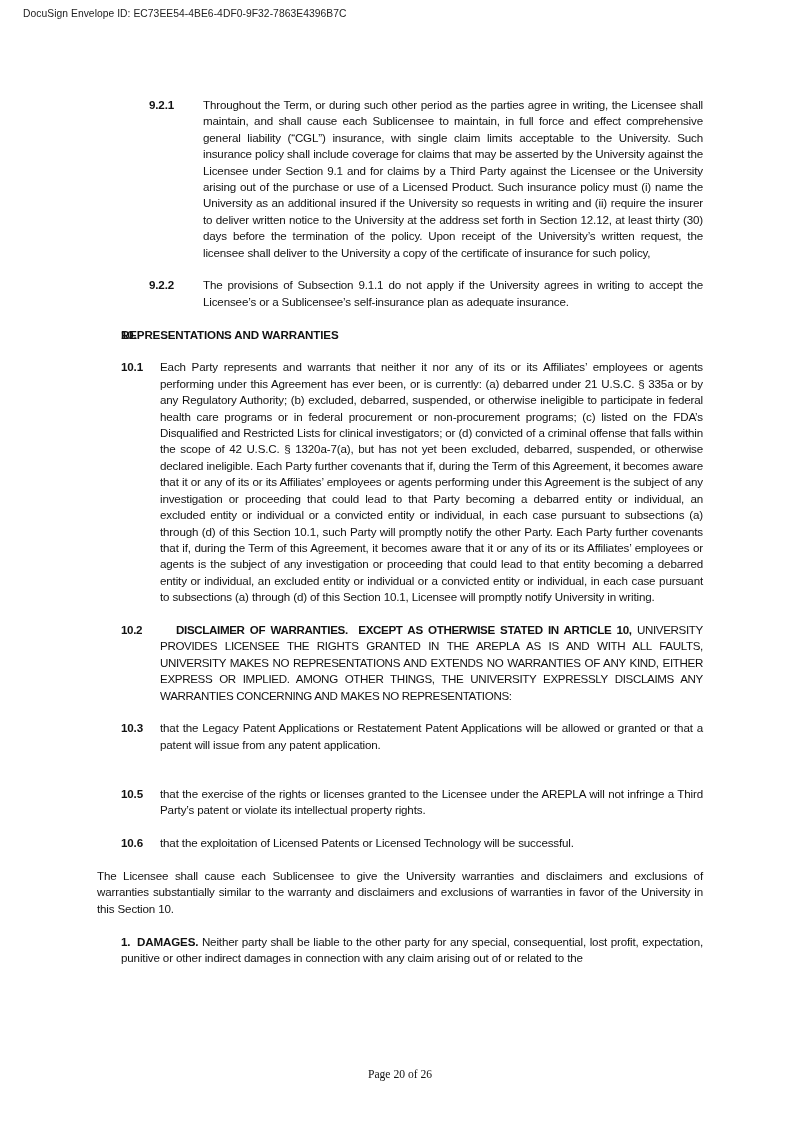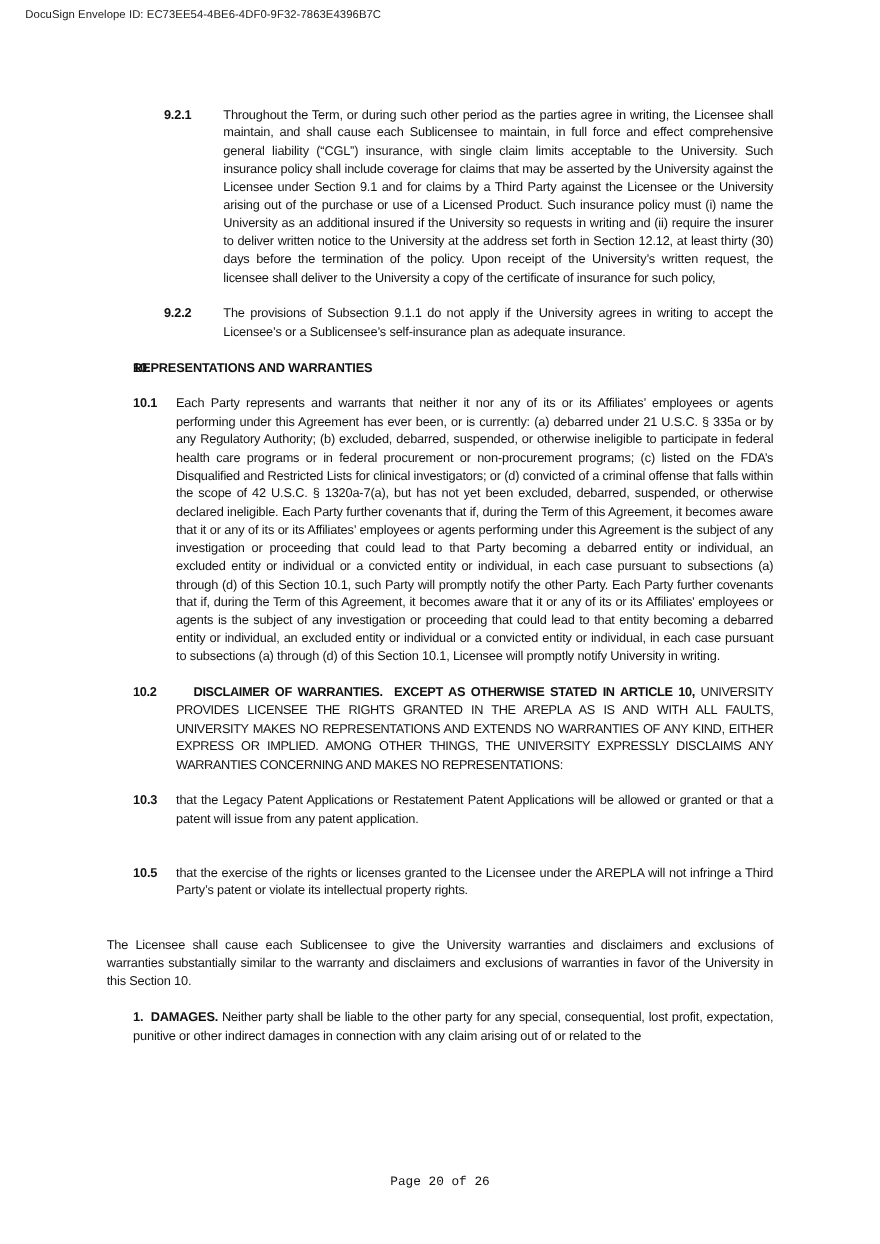--- a/index.html
+++ b/index.html
@@ -12,21 +12,21 @@
   .lvl3 .num { left: 52px; }
   .lvl2 { padding-left: 63px; }
   .lvl2 .num { left: 24px; }
   .lvl1 { padding-left: 24px; }
   .lvl1 .num { left: 0; margin-left: 24px; }
   .heading { font-weight: bold; }
   .b { font-weight: bold; padding-left: 16px; }
   .caps { letter-spacing: -0.35px; }
   .gap { height: 16.4px; }
   .para { text-align: justify; }
-  .footer { position: absolute; top: 1068px; left: 0; width: 800px; text-align: center; font-family: Liberation Mono, monospace; font-size: 11.6px; color: #111; }
+  .footer { position: absolute; top: 1068px; left: 0; width: 800px; text-align: center; font-family: Liberation Serif, serif; font-size: 11.6px; color: #111; }
 </style>
 </head>
 <body>
 
 <div class="envelope">DocuSign Envelope ID: EC73EE54-4BE6-4DF0-9F32-7863E4396B7C</div>
 
 <div class="page">
 
   <div class="block lvl3">
     <span class="num">9.2.1</span>
@@ -65,20 +65,24 @@
   <div class="gap"></div>
 
   <div class="gap"></div>
 
   <div class="block lvl2">
     <span class="num">10.5</span>
     <span>that the exercise of the rights or licenses granted to the Licensee under the AREPLA will not infringe a Third Party’s patent or violate its intellectual property rights.</span>
   </div>
   <div class="gap"></div>
 
+  <div class="block lvl2">
+    <span class="num">10.6</span>
+    <span>that the exploitation of Licensed Patents or Licensed Technology will be successful.</span>
+  </div>
   <div class="gap"></div>
 
   <div class="para">The Licensee shall cause each Sublicensee to give the University warranties and disclaimers and exclusions of warranties substantially similar to the warranty and disclaimers and exclusions of warranties in favor of the University in this Section 10.</div>
   <div class="gap"></div>
 
   <div class="block lvl1">
     <span class="num">1.</span>
     <span class="b">DAMAGES.</span><span> Neither party shall be liable to the other party for any special, consequential, lost profit, expectation, punitive or other indirect damages in connection with any claim arising out of or related to the</span>
   </div>
 

